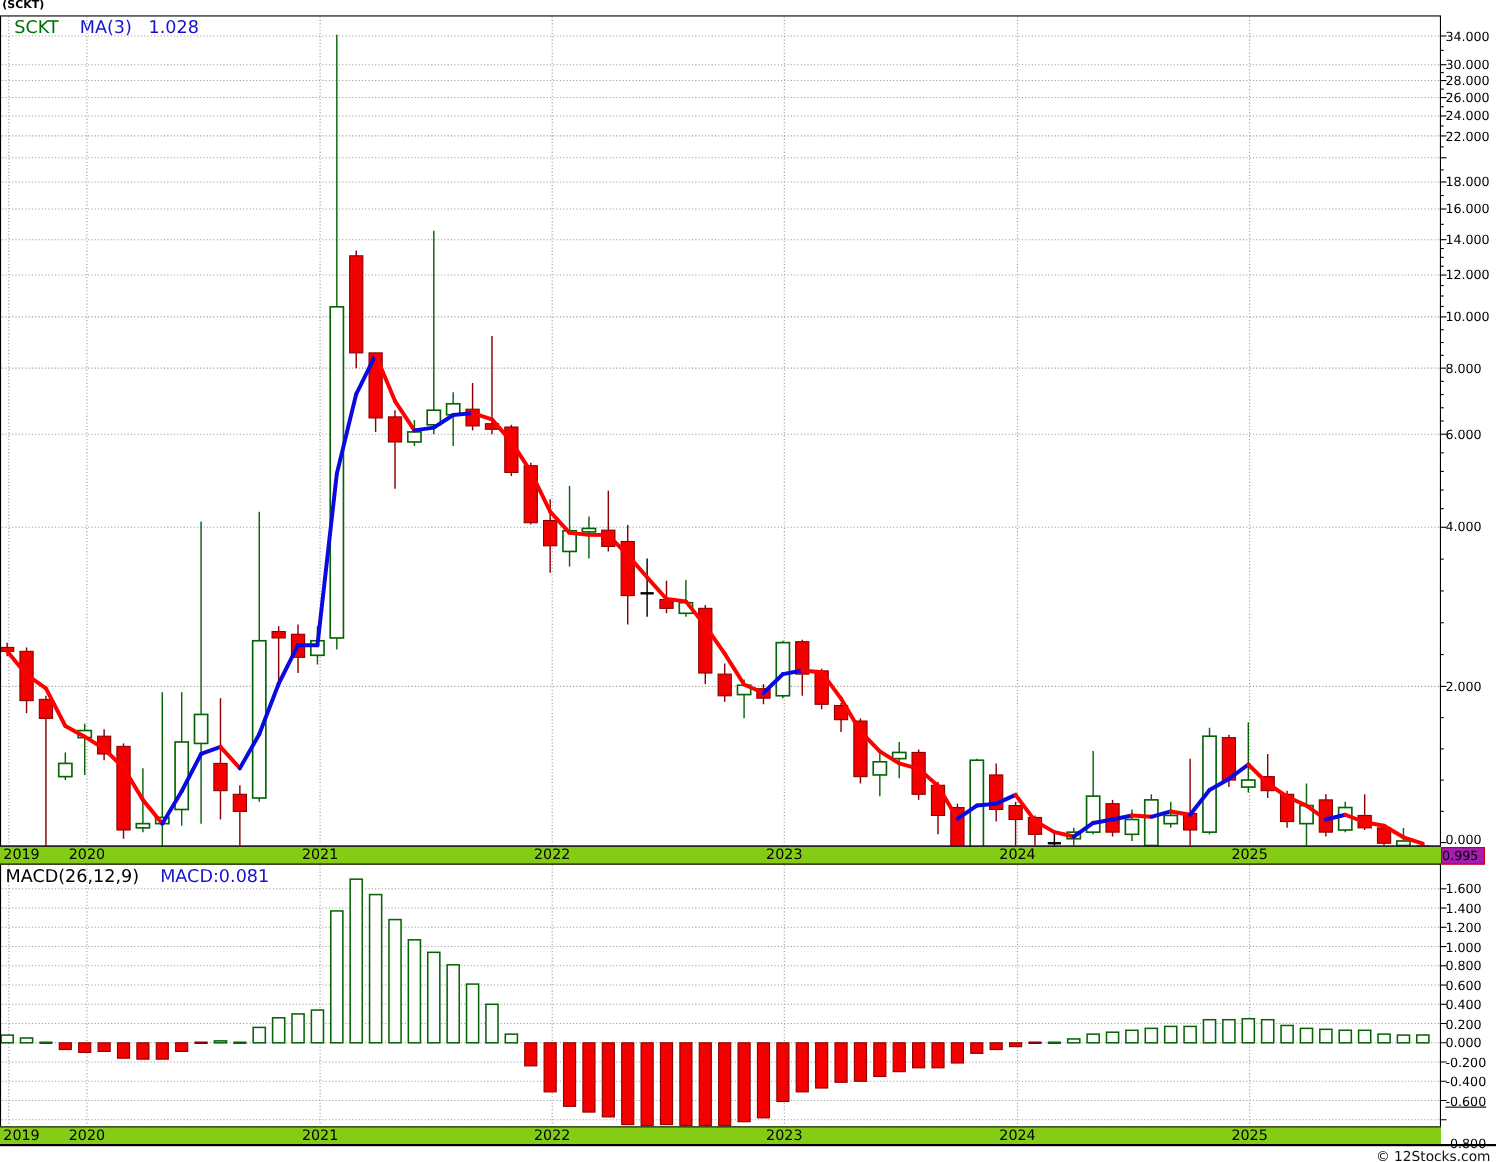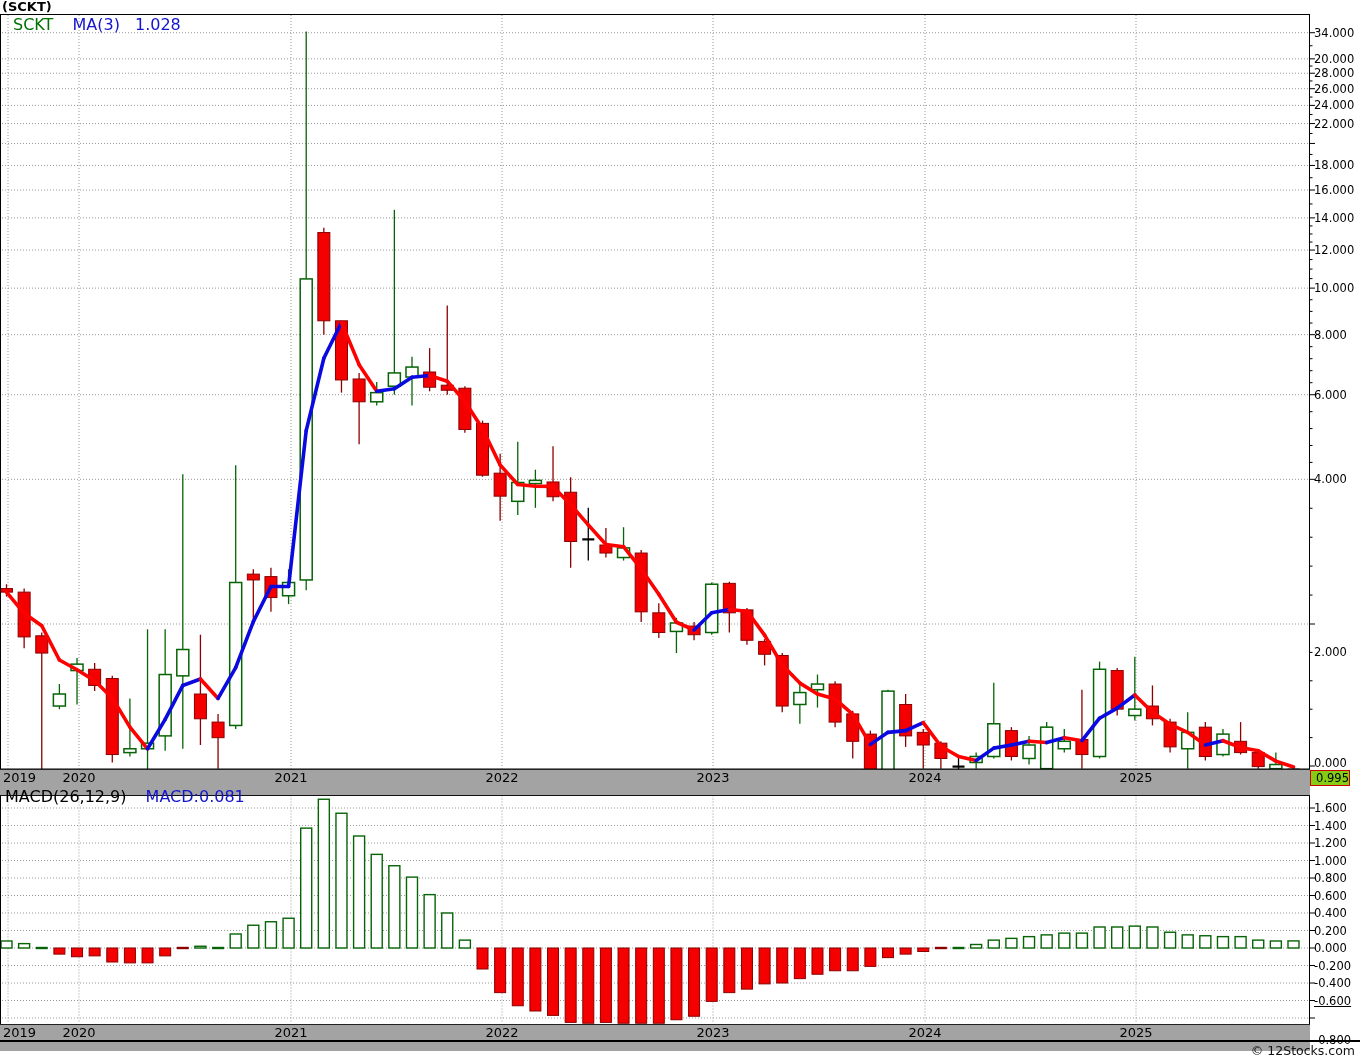--- a/index.html
+++ b/index.html
@@ -1,35 +1,35 @@
 <!DOCTYPE html>
 <html><head>
 <meta charset="utf-8">
 <style>
   html,body{margin:0;padding:0;background:#fff;}
   #page{position:relative;width:1360px;height:1056px;background:#fff;
         font-family:"DejaVu Sans","Liberation Sans",sans-serif;overflow:hidden;}
   #chart-svg{position:absolute;left:0;top:0;z-index:1;}
   .abs{position:absolute;}
-  #page-title{left:2px;top:-1px;font-size:13px;font-weight:bold;color:#000;z-index:5;}
+  #page-title{left:2px;top:-1px;font-size:10px;font-weight:bold;color:#000;z-index:5;}
   .legend{z-index:5;font-size:16px;white-space:nowrap;}
   #price-legend{left:13px;top:15px;}
   #macd-legend{left:5px;top:787px;}
   .lg-sym{color:#007000;}
   .lg-blue{color:#1414cc;margin-left:14px;}
   .lg-black{color:#000;}
   .axis-label{position:absolute;left:1314px;height:14px;line-height:14px;
               font-size:11.5px;color:#000;z-index:4;white-space:nowrap;}
-  .strip{position:absolute;left:0;width:1310px;height:27px;background:#a3a3a3;
+  .strip{position:absolute;left:0;width:1310px;height:17px;background:#84cc16;
          border-top:1px solid #222;border-bottom:1px solid #111;box-sizing:border-box;z-index:3;}
   #strip-top{top:769px;}
   #strip-bottom{top:1024px;border-bottom:none;}
   .year-label{position:absolute;top:1px;font-size:13px;color:#000;height:14px;line-height:14px;}
-  #last-price-badge{left:1310px;top:770px;width:38px;height:14px;background:#84cc16;
-      border:1px solid #cc0000;font-size:11.5px;line-height:14px;text-align:right;
+  #last-price-badge{left:1310px;top:770px;width:38px;height:14px;background:#a21caf;
+      border:1px solid #cc0000;font-size:11.5px;line-height:14px;text-align:left;
       color:#000;z-index:6;}
   #footer-line{left:0;top:1040px;width:1360px;height:2px;background:#000;z-index:4;}
   #footer-credit{right:5px;top:1043px;font-size:12.5px;color:#111;z-index:4;}
 </style>
 </head>
 <body>
 
 <div id="page">
   <svg id="chart-svg" width="1360" height="1056">
       <line x1="2" y1="32.70837509546777" x2="1308" y2="32.70837509546777" stroke="#999999" stroke-width="1" stroke-dasharray="1,2"></line>
@@ -470,35 +470,35 @@
       <div class="year-label" style="left: 1119px; width: 34px; text-align: center;">2025</div>
     </div>
 
   <div class="abs" id="last-price-badge">0.995</div>
 
   <div class="abs" id="footer-line"></div>
   <div class="abs" id="footer-credit">© 12Stocks.com</div>
 
   <div id="label-layer">
       <div class="axis-label" style="left: 1314px; top: 25.7084px;">34.000</div>
-      <div class="axis-label" style="left: 1314px; top: 51.8299px;">20.000</div>
+      <div class="axis-label" style="left: 1314px; top: 51.8299px;">30.000</div>
       <div class="axis-label" style="left: 1314px; top: 66.2287px;">28.000</div>
       <div class="axis-label" style="left: 1314px; top: 81.6951px;">26.000</div>
       <div class="axis-label" style="left: 1314px; top: 98.4px;">24.000</div>
       <div class="axis-label" style="left: 1314px; top: 116.559px;">22.000</div>
       <div class="axis-label" style="left: 1392px; top: 136.45px;">20.000</div>
       <div class="axis-label" style="left: 1314px; top: 158.439px;">18.000</div>
       <div class="axis-label" style="left: 1314px; top: 183.021px;">16.000</div>
       <div class="axis-label" style="left: 1314px; top: 210.889px;">14.000</div>
       <div class="axis-label" style="left: 1314px; top: 243.06px;">12.000</div>
       <div class="axis-label" style="left: 1314px; top: 281.11px;">10.000</div>
       <div class="axis-label" style="left: 1314px; top: 327.68px;">8.000</div>
       <div class="axis-label" style="left: 1314px; top: 387.72px;">6.000</div>
       <div class="axis-label" style="left: 1314px; top: 472.34px;">4.000</div>
-      <div class="axis-label" style="left: 1314px; top: 617px; margin-top: 28px;">2.000</div>
+      <div class="axis-label" style="left: 1314px; top: 617px;">2.000</div>
       <div class="axis-label" style="left: 1314px; top: 756px;">0.000</div>
       <div class="axis-label" style="left: 1314px; top: 801px;">1.600</div>
       <div class="axis-label" style="left: 1314px; top: 818.5px;">1.400</div>
       <div class="axis-label" style="left: 1314px; top: 836px;">1.200</div>
       <div class="axis-label" style="left: 1314px; top: 853.5px; text-align: center;">1.000</div>
       <div class="axis-label" style="left: 1314px; top: 871px;">0.800</div>
       <div class="axis-label" style="left: 1314px; top: 888.5px;">0.600</div>
       <div class="axis-label" style="left: 1314px; top: 906px;">0.400</div>
       <div class="axis-label" style="left: 1314px; top: 923.5px;">0.200</div>
       <div class="axis-label" style="left: 1314px; top: 941px;">0.000</div>

